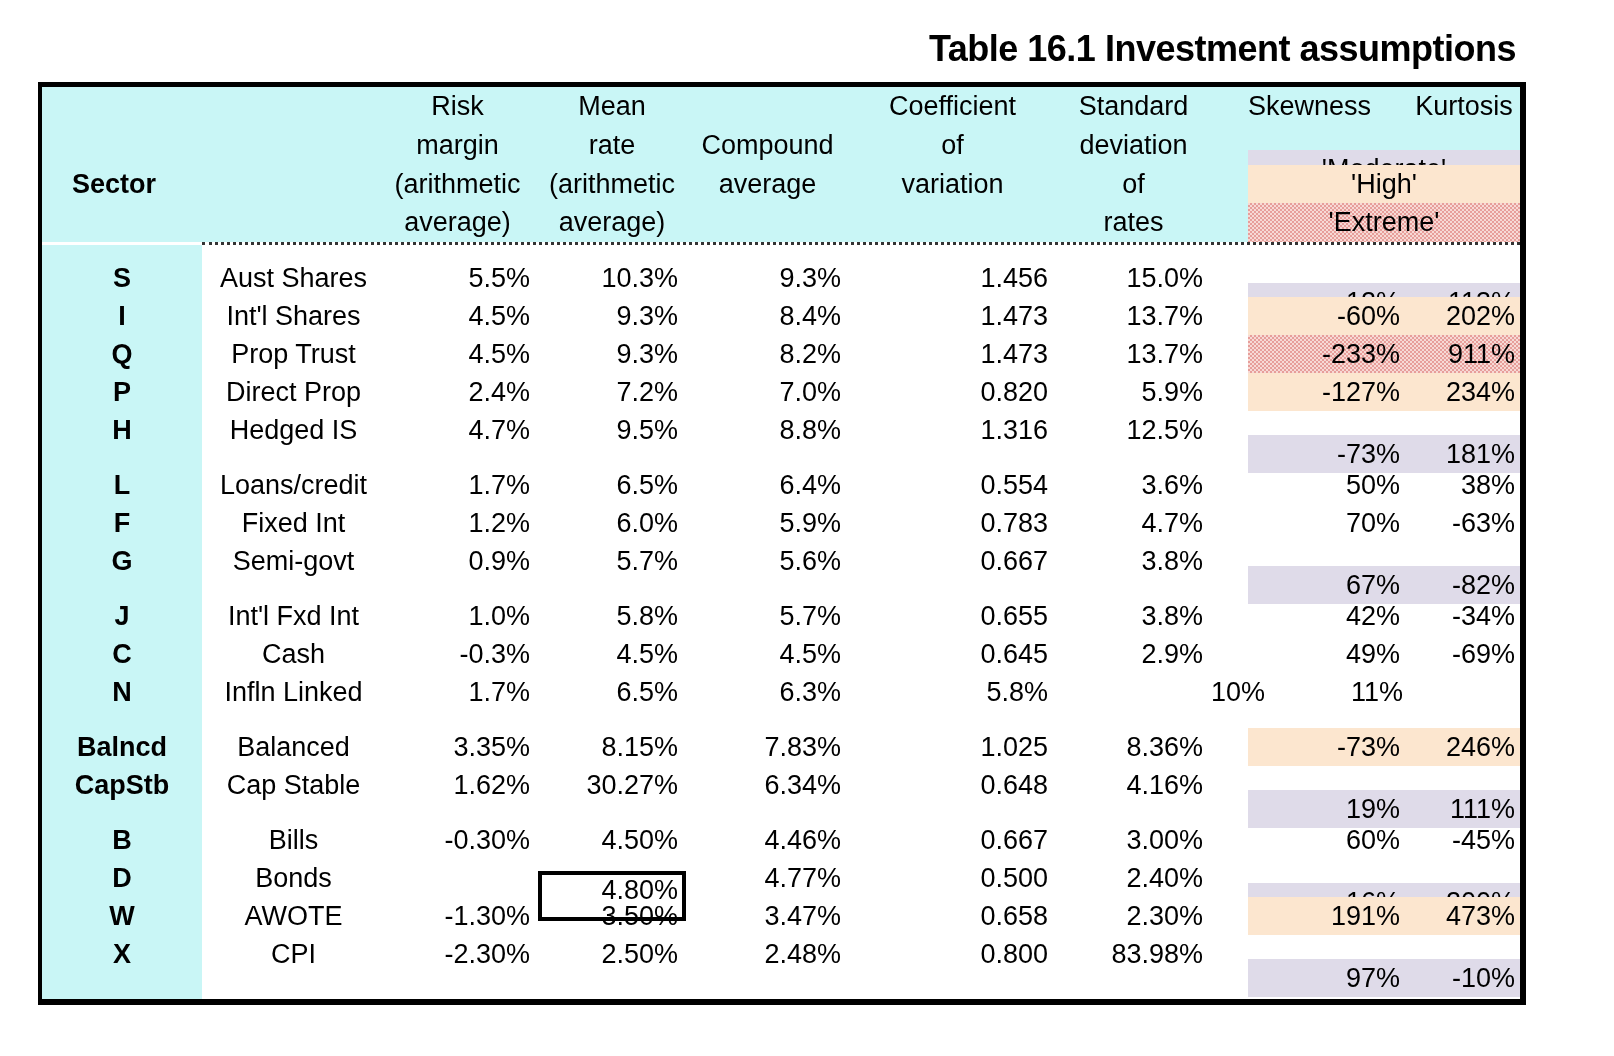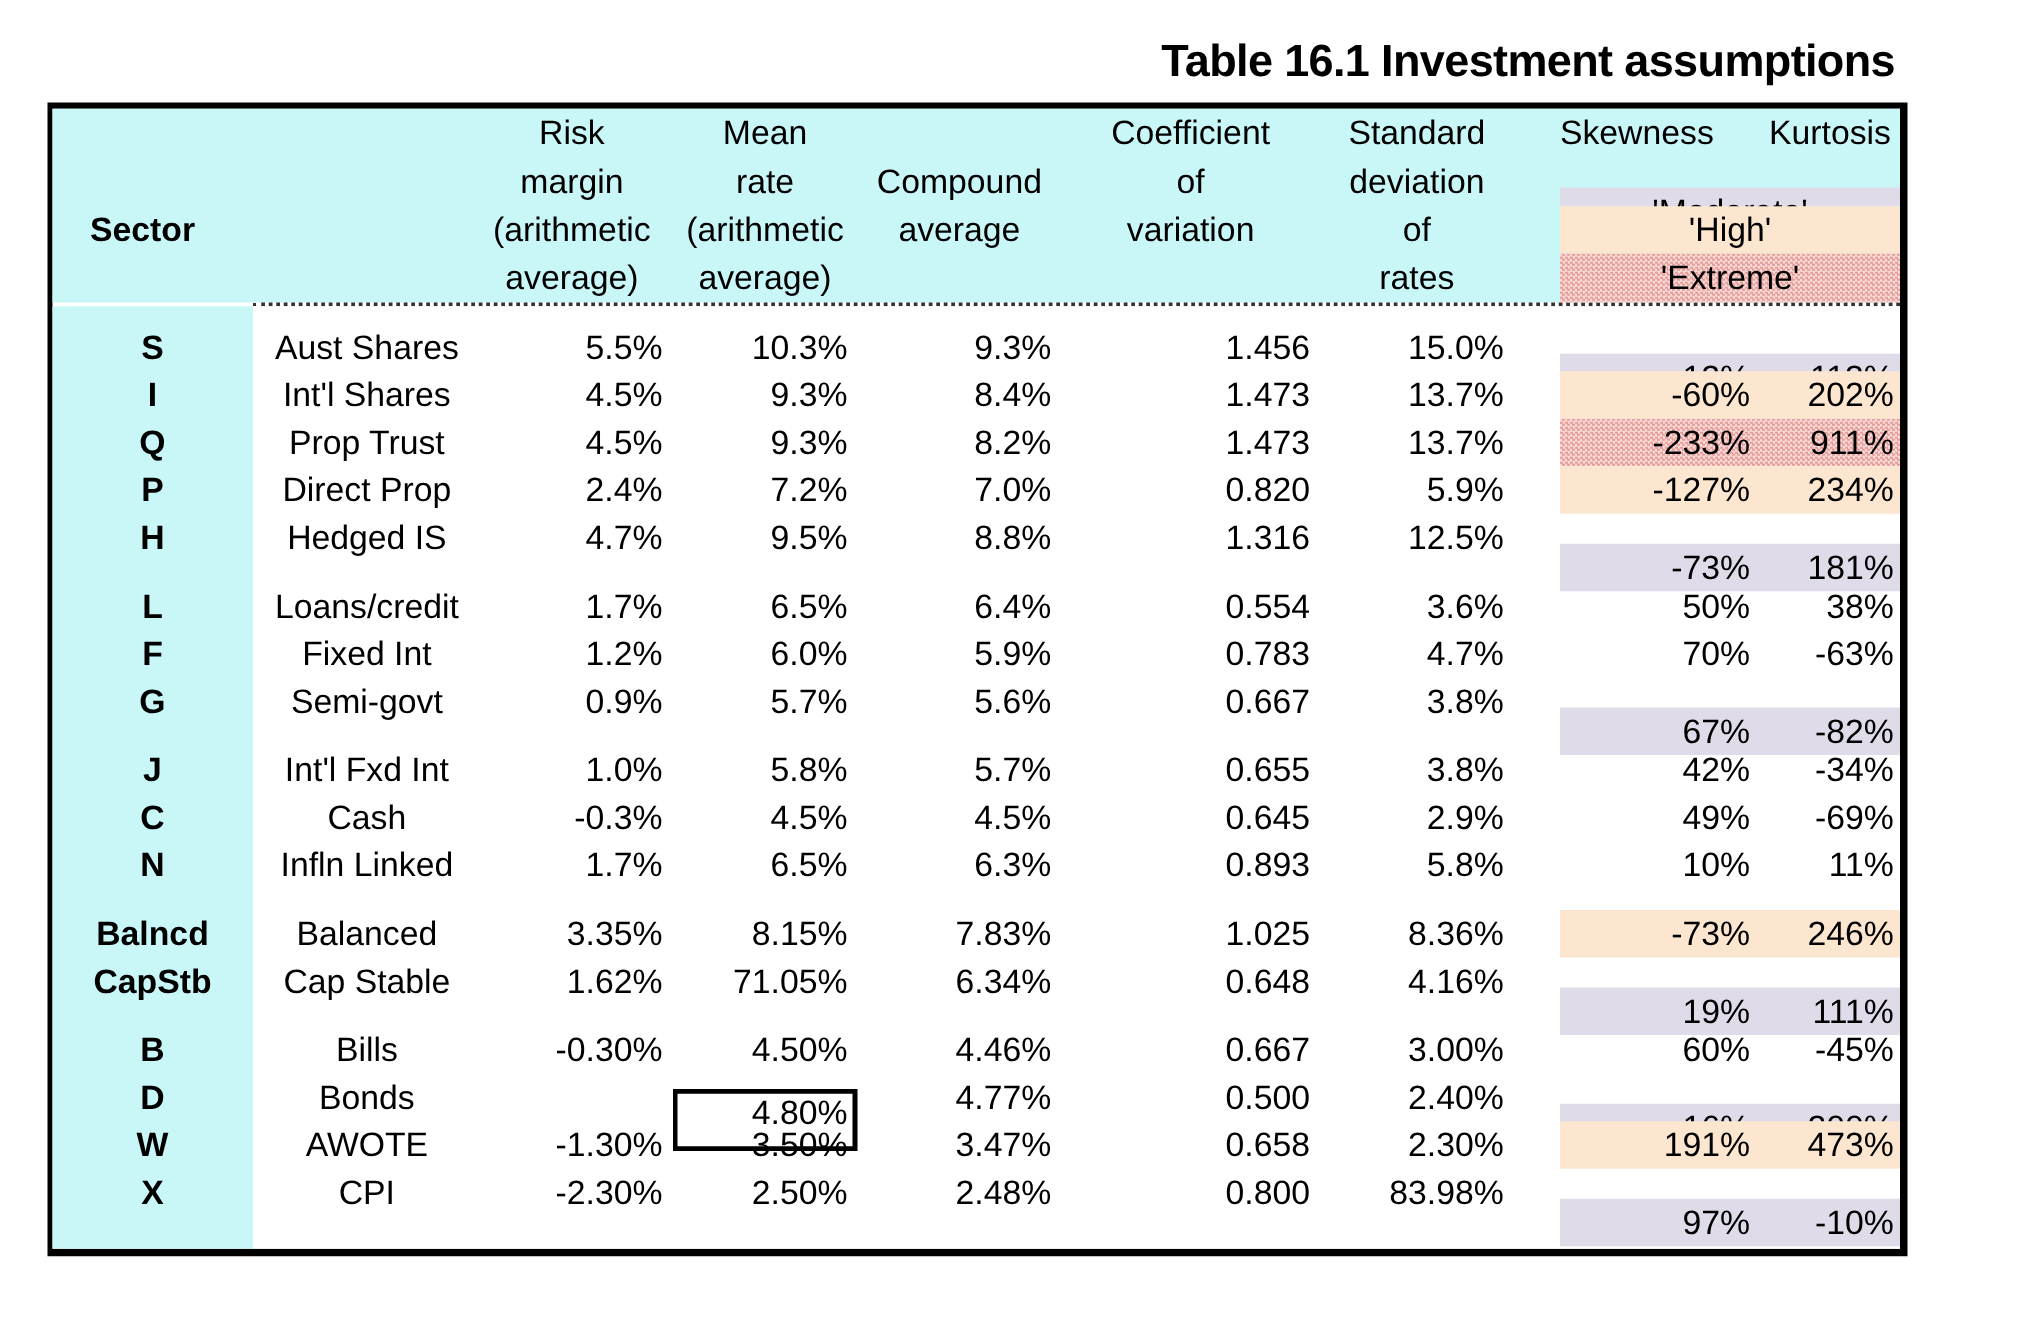--- a/index.html
+++ b/index.html
@@ -234,21 +234,20 @@
         <div class="cell "></div>
         <div class="cell num">49%</div>
         <div class="cell num kurt">-69%</div>
       </div>
       <div class="grid-row">
         <div class="cell code">N</div>
         <div class="cell name">Infln Linked</div>
         <div class="cell num">1.7%</div>
         <div class="cell num">6.5%</div>
         <div class="cell num">6.3%</div>
-        <div class="cell num">0.893</div>
         <div class="cell num">5.8%</div>
         <div class="cell "></div>
         <div class="cell num">10%</div>
         <div class="cell num kurt">11%</div>
       </div>
       <div class="group-gap"></div>
       <div class="grid-row">
         <div class="cell code">Balncd</div>
         <div class="cell name">Balanced</div>
         <div class="cell num">3.35%</div>
@@ -257,21 +256,21 @@
         <div class="cell num">1.025</div>
         <div class="cell num">8.36%</div>
         <div class="cell "></div>
         <div class="cell num band-high">-73%</div>
         <div class="cell num kurt band-high">246%</div>
       </div>
       <div class="grid-row">
         <div class="cell code">CapStb</div>
         <div class="cell name">Cap Stable</div>
         <div class="cell num">1.62%</div>
-        <div class="cell num">71.05%</div>
+        <div class="cell num">30.27%</div>
         <div class="cell num">6.34%</div>
         <div class="cell num">0.648</div>
         <div class="cell num">4.16%</div>
         <div class="cell "></div>
         <div class="cell num band-moderate">19%</div>
         <div class="cell num kurt band-moderate">111%</div>
       </div>
       <div class="group-gap"></div>
       <div class="grid-row">
         <div class="cell code">B</div>

